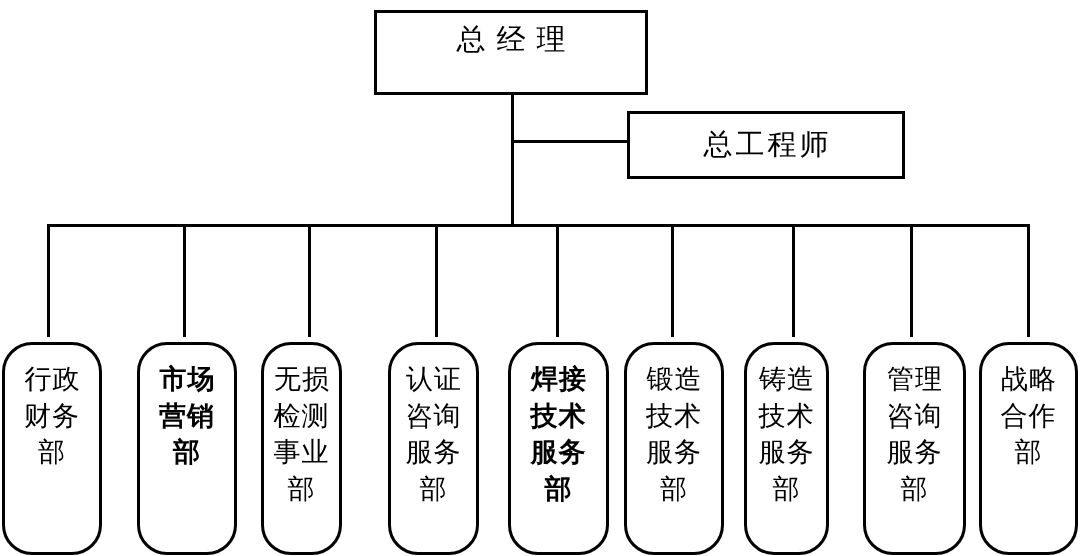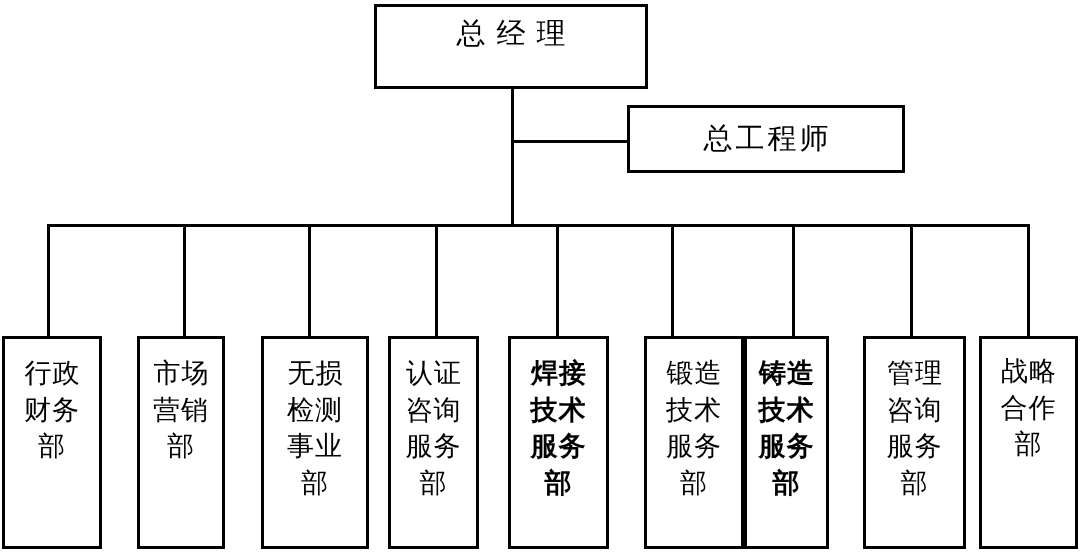--- a/index.html
+++ b/index.html
@@ -23,20 +23,21 @@
   
   .node-box {
     position: absolute;
     box-sizing: border-box;
     border: 3px solid #000000;
     background: #ffffff;
     display: flex;
     align-items: flex-start;
     justify-content: center;
     z-index: 3;
+    margin-top: 6px;
   }
 
   .node-label {
     display: block;
     text-align: center;
     white-space: pre-line;
     color: #000000;
   }
 
   
@@ -69,20 +70,21 @@
   #node-chief-engineer .node-label {
     padding-top: 16px;
     letter-spacing: 3px;
     text-indent: 3px;
   }
 
   
   .node-box.dept {
     top: 336px;
     height: 213px;
+    border-radius: 30px;
   }
   .node-box.dept .node-label {
     padding-top: 16px;
     font-size: 27px;
     line-height: 1.36;
     letter-spacing: 1px;
     text-indent: 1px;
   }
 
   
@@ -122,67 +124,67 @@
   <div class="node-box exec" id="node-chief-engineer">
     <span class="node-label">总工程师</span>
   </div>
 
   <div class="node-box dept" style="left:2px; width:100px;">
     <span class="node-label">行政
 财务
 部</span>
   </div>
 
-  <div class="node-box dept" style="left:137px; width:88px;">
+  <div class="node-box dept" style="left:137px; width:100px;font-weight:bold;">
     <span class="node-label">市场
 营销
 部</span>
   </div>
 
-  <div class="node-box dept" style="left:261px; width:108px;">
+  <div class="node-box dept" style="left:261px; width:81px;">
     <span class="node-label">无损
 检测
 事业
 部</span>
   </div>
 
   <div class="node-box dept" style="left:388px; width:91px;">
     <span class="node-label">认证
 咨询
 服务
 部</span>
   </div>
 
   <div class="node-box dept" style="left:508px; width:101px;font-weight:bold;">
     <span class="node-label">焊接
 技术
 服务
 部</span>
   </div>
 
-  <div class="node-box dept" style="left:644px; width:100px;">
+  <div class="node-box dept" style="left:624px; width:100px;">
     <span class="node-label">锻造
 技术
 服务
 部</span>
   </div>
 
-  <div class="node-box dept" style="left:744px; width:85px;font-weight:bold;">
+  <div class="node-box dept" style="left:744px; width:85px;">
     <span class="node-label">铸造
 技术
 服务
 部</span>
   </div>
 
   <div class="node-box dept" style="left:863px; width:103px;">
     <span class="node-label">管理
 咨询
 服务
 部</span>
   </div>
 
-  <div class="node-box dept" style="left:979px; width:99px;font-family:Liberation Mono, monospace;">
+  <div class="node-box dept" style="left:979px; width:99px;">
     <span class="node-label">战略
 合作
 部</span>
   </div>
 
 </div>
 
 </body></html>

